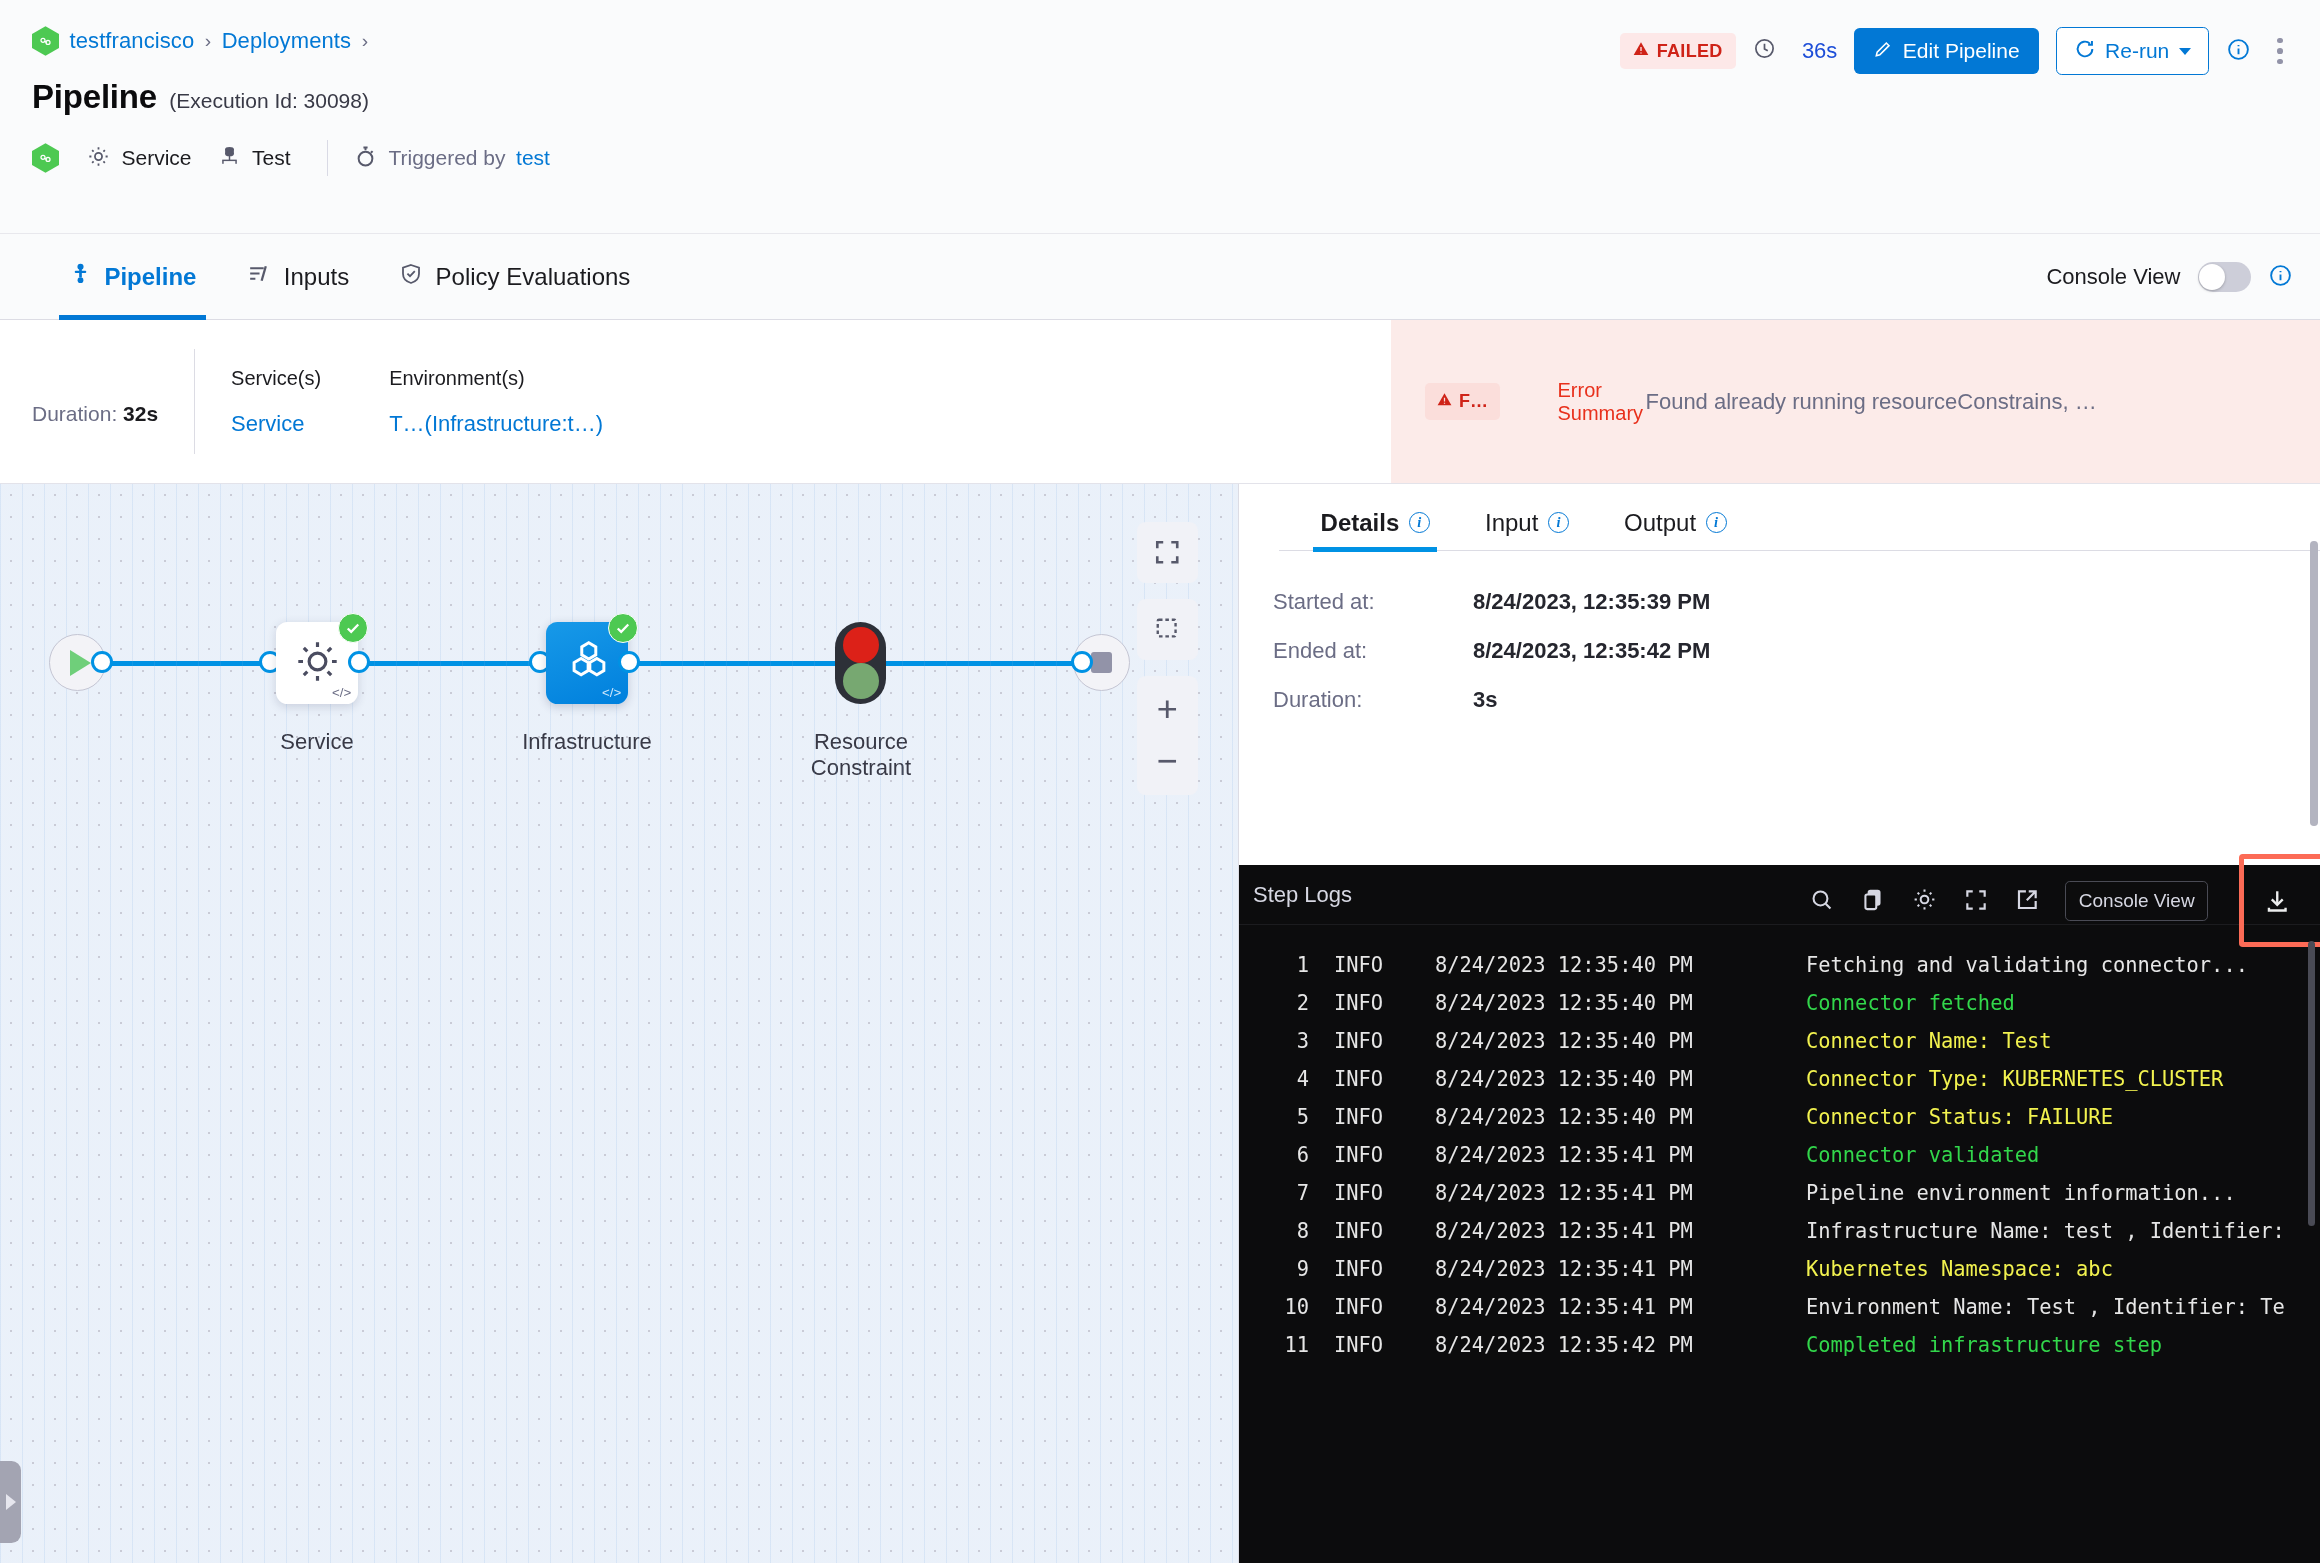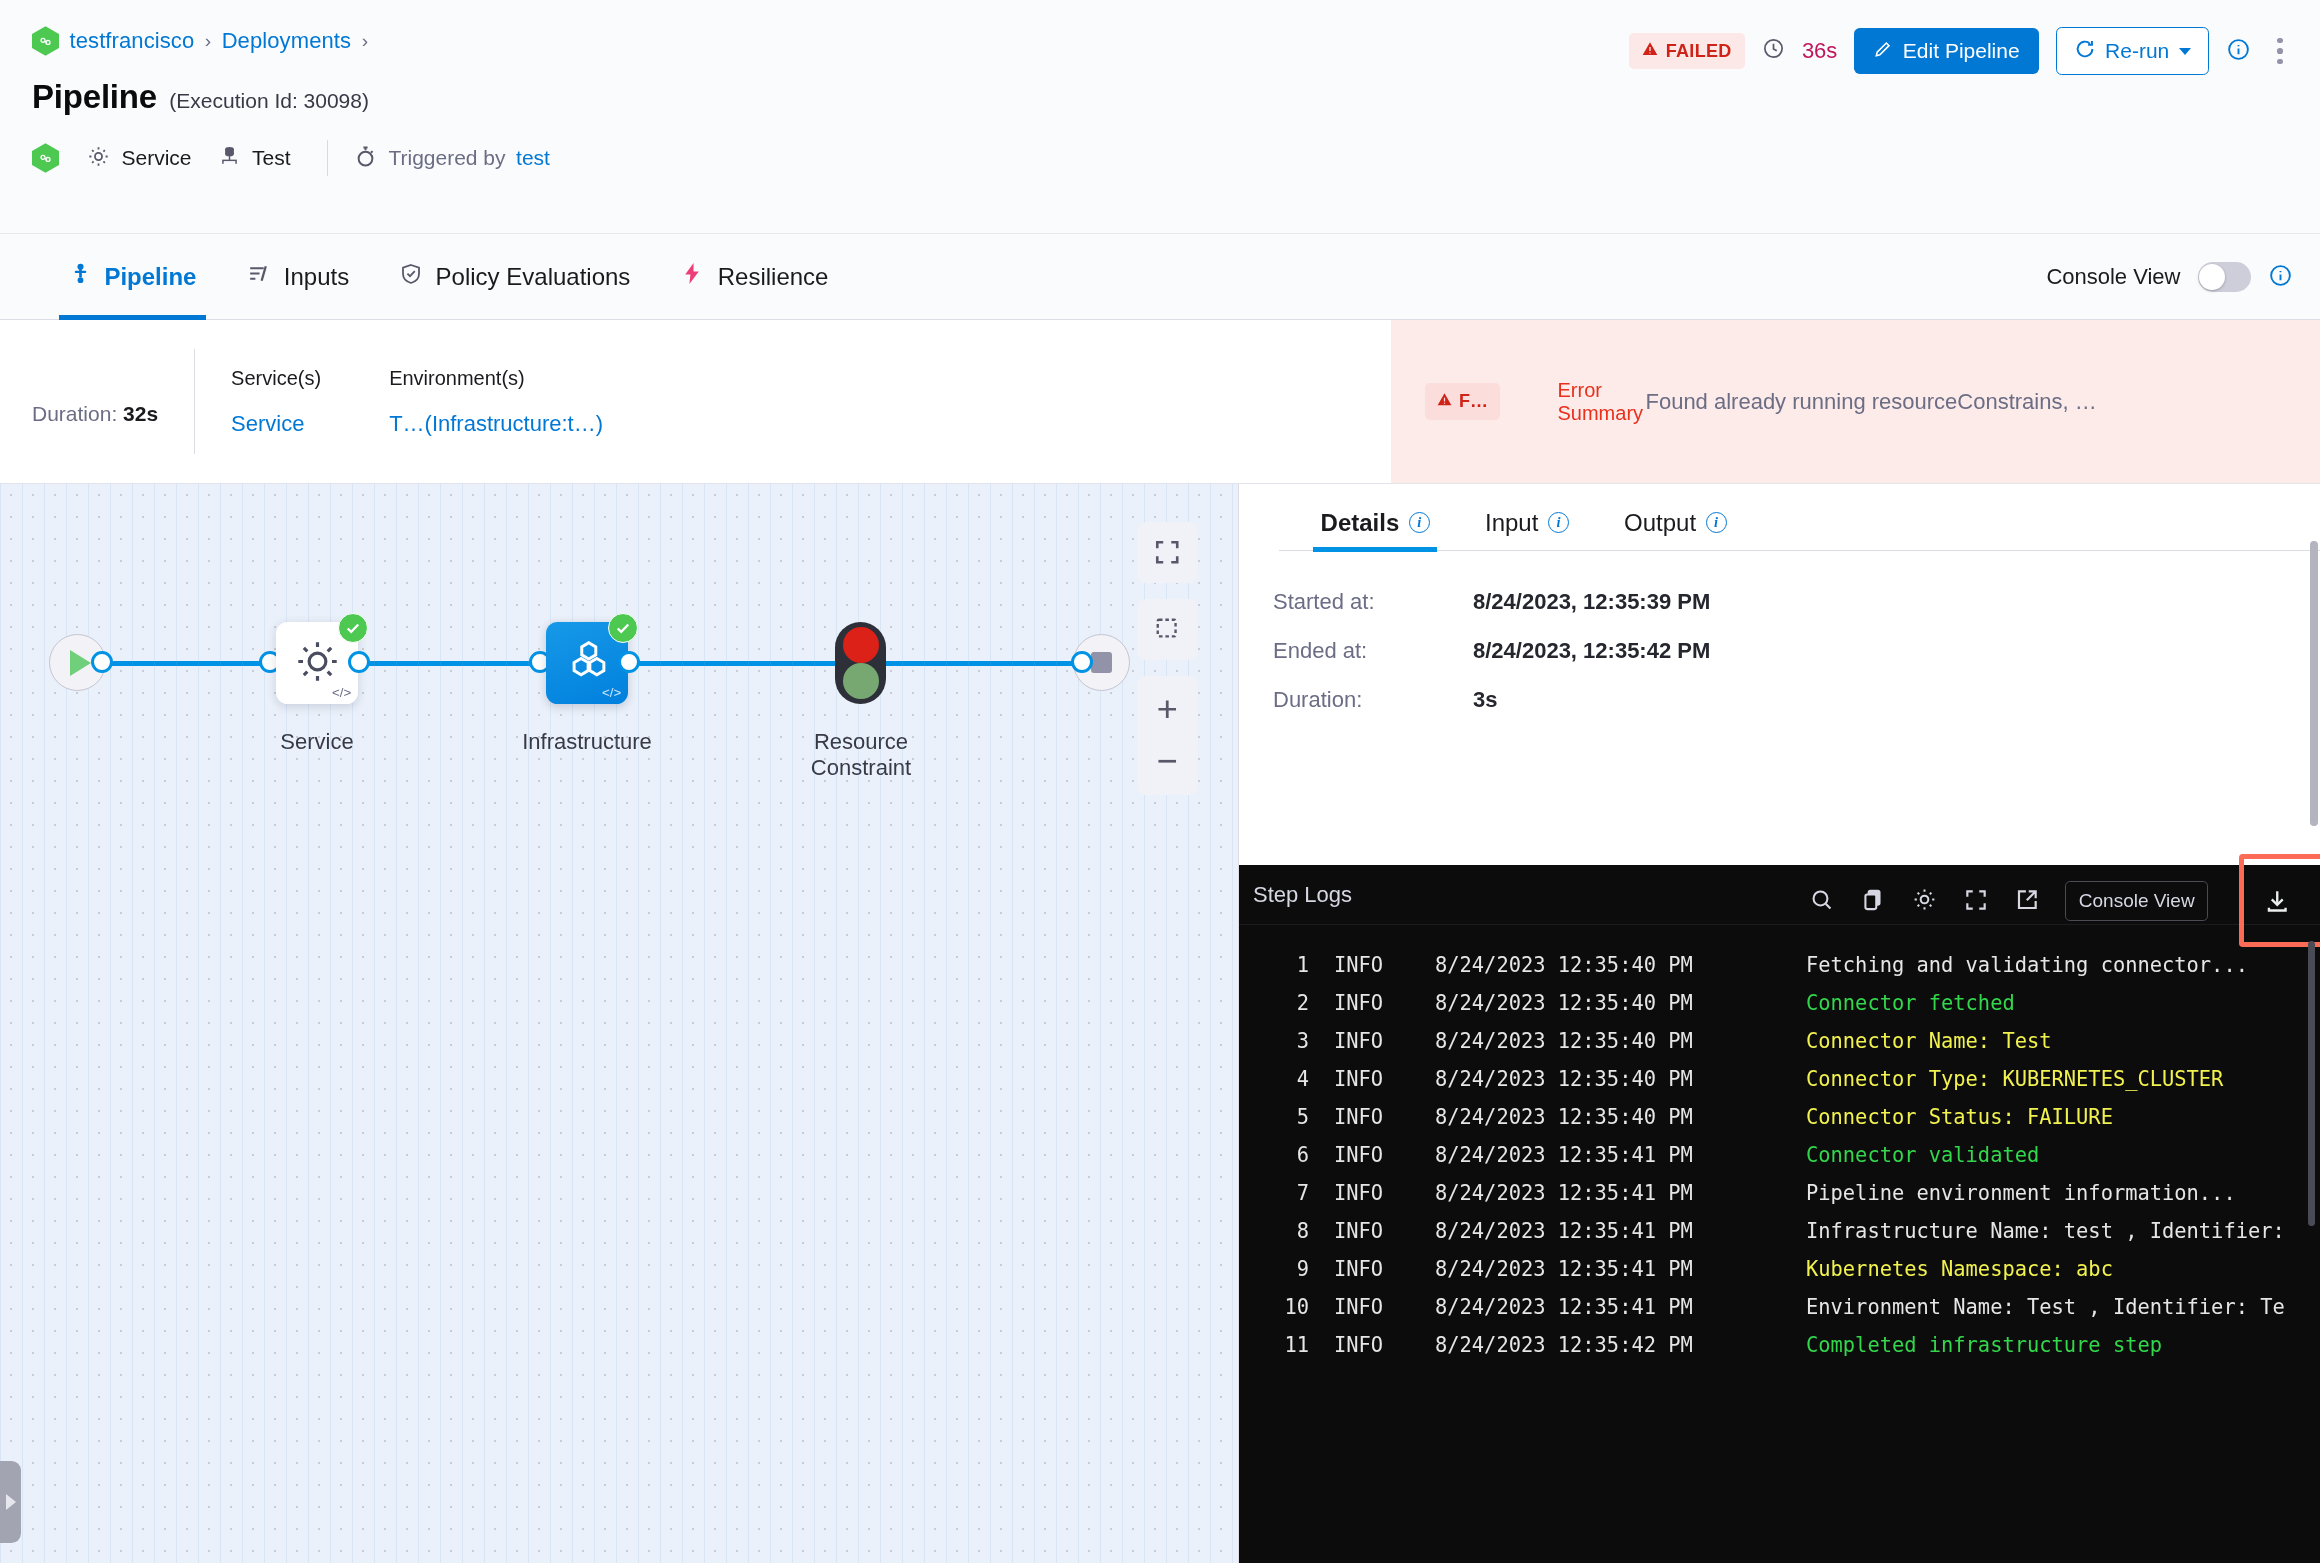--- a/index.html
+++ b/index.html
@@ -51,21 +51,21 @@
 
   .hdr-right {
     position: absolute; right: 28.5px; top: 27px;
     display: flex; align-items: center; gap: 17px;
   }
   .badge-failed {
     background: #fde8e8; color: #cf2318; font-weight: bold;
     font-size: 18px; padding: 7.6px 13.3px; border-radius: 4.8px;
     display: flex; align-items: center; gap: 7.6px; letter-spacing: 0.3px;
   }
-  .dur { display: flex; align-items: center; gap: 17px; font-size: 22px; color: #be185d; }
+  .dur { display: flex; align-items: center; gap: 26px; font-size: 22px; color: #1d4ed8; }
   .btn-primary {
     background: #0278d5; color: #fff; font-size: 21px;
     padding: 10.5px 19px; border-radius: 5.7px; border: none;
     display: flex; align-items: center; gap: 9.5px; cursor: pointer;
   }
   .btn-outline {
     background: #fff; color: #0278d5; font-size: 21px;
     padding: 9.5px 17px; border-radius: 5.7px; border: 1.4px solid #0278d5;
     display: flex; align-items: center; gap: 9.5px; cursor: pointer;
   }
@@ -397,28 +397,20 @@
     <div class="tab">
       <span>
         <svg width="24" height="26" viewBox="0 0 24 24" fill="none" stroke="#57596b" stroke-width="1.8">
             <path d="M12 3l8 2.6v6.2c0 4.6-3.3 7.9-8 9.2-4.7-1.3-8-4.6-8-9.2V5.6z"></path>
             <path d="M8.4 11.6l2.6 2.6 4.8-5"></path>
           </svg>
       </span>
       <span>Policy Evaluations</span>
     </div>
 
-    <div class="tab">
-      <span>
-        <svg width="25" height="25" viewBox="0 0 24 24" fill="#ed3f77">
-            <path d="M13 2L5 13h5l-1 9 9-12h-5z"></path>
-          </svg>
-      </span>
-      <span>Resilience</span>
-    </div>
 
     <div class="console-toggle">
       <span class="lbl">Console View</span>
       <span class="switch">
           <span class="knob"></span>
         </span>
       <span>
         <svg width="25" height="25" viewBox="0 0 24 24" fill="none" stroke="#0278d5" stroke-width="1.8">
             <circle cx="12" cy="12" r="9"></circle>
             <path d="M12 11v5.5M12 7.6v1.2"></path>

